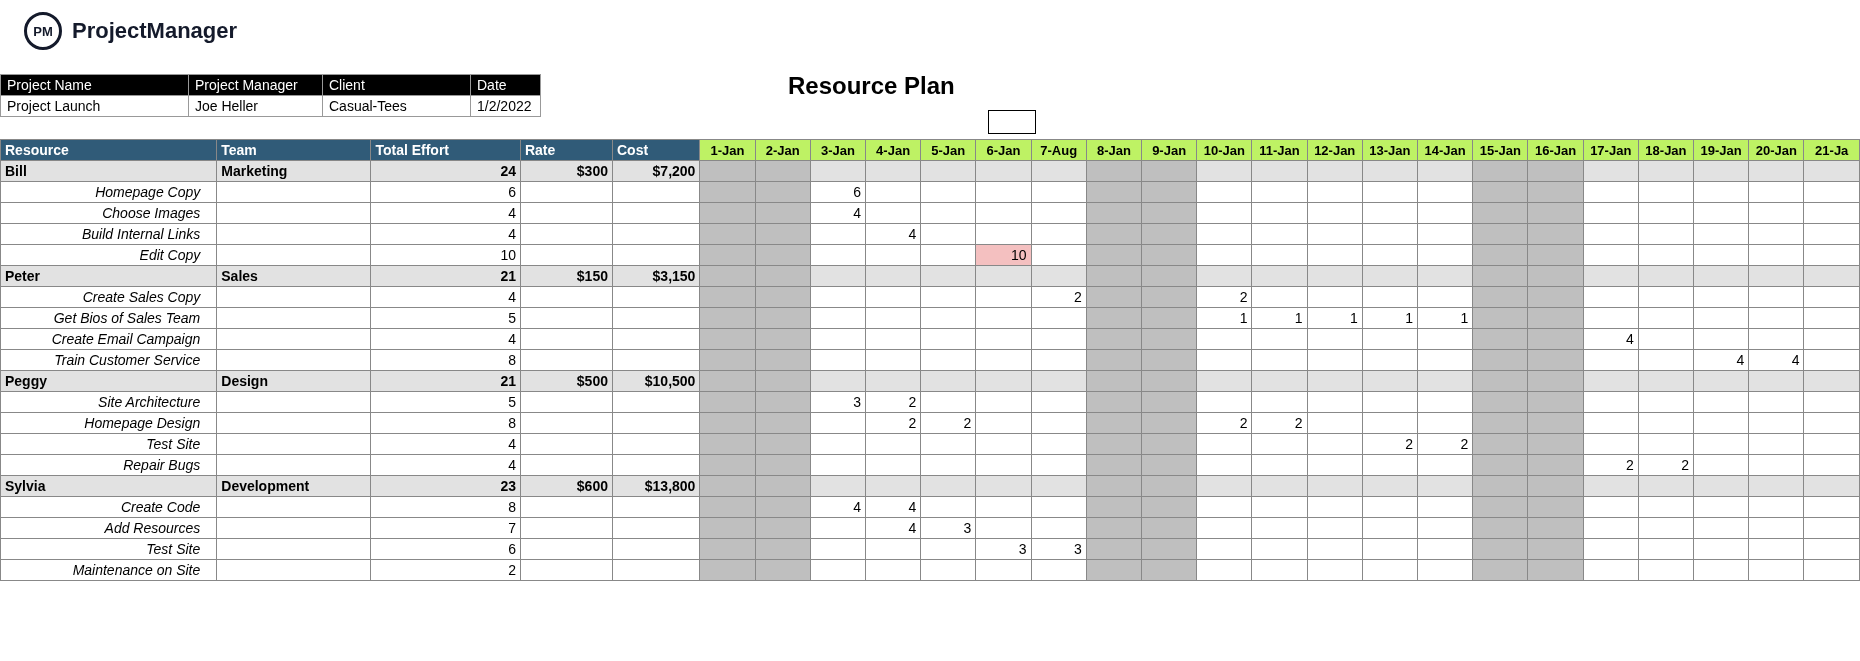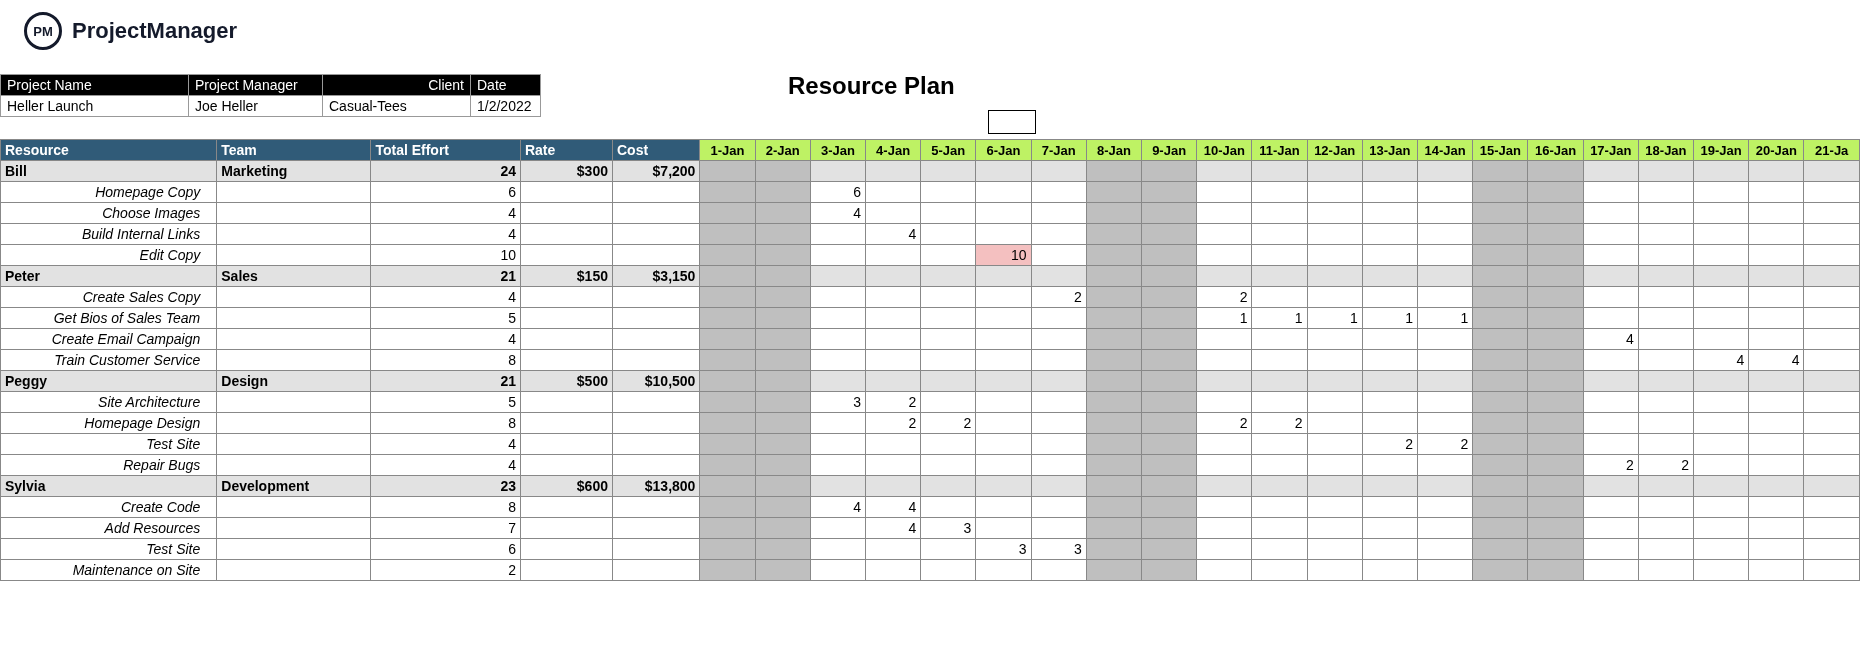--- a/index.html
+++ b/index.html
@@ -125,25 +125,25 @@
   </div>
 
   <div class="title-big">Resource Plan</div>
   <div class="marker-box"></div>
 
   <table class="meta-table">
     <tbody>
         <tr id="meta-hdr">
           <th style="width: 188px;">Project Name</th>
           <th style="width: 134px; margin-left: 18px;">Project Manager</th>
-          <th style="width: 148px; text-align: right;">Client</th>
+          <th style="width: 148px;">Client</th>
           <th style="width: 70px;">Date</th>
         </tr>
     <tr id="meta-val">
-          <td style="width: 188px;">Heller Launch</td>
+          <td style="width: 188px;">Project Launch</td>
           <td style="width: 134px;">Joe Heller</td>
           <td style="width: 148px;">Casual-Tees</td>
           <td style="width: 70px;">1/2/2022</td>
         </tr>
   </tbody>
     </table>
 
   <table class="plan">
     <colgroup id="colgroup">
         <col class="col-resource">
@@ -179,21 +179,21 @@
         <th class="col-team">Team</th>
         <th class="col-effort">Total Effort</th>
         <th class="col-rate">Rate</th>
         <th class="col-cost">Cost</th>
       <th class="col-day">1-Jan</th>
           <th class="col-day">2-Jan</th>
           <th class="col-day">3-Jan</th>
           <th class="col-day">4-Jan</th>
           <th class="col-day">5-Jan</th>
           <th class="col-day">6-Jan</th>
-          <th class="col-day">7-Jan</th>
+          <th class="col-day">7-Aug</th>
           <th class="col-day">8-Jan</th>
           <th class="col-day">9-Jan</th>
           <th class="col-day">10-Jan</th>
           <th class="col-day">11-Jan</th>
           <th class="col-day">12-Jan</th>
           <th class="col-day">13-Jan</th>
           <th class="col-day">14-Jan</th>
           <th class="col-day">15-Jan</th>
           <th class="col-day">16-Jan</th>
           <th class="col-day">17-Jan</th>

